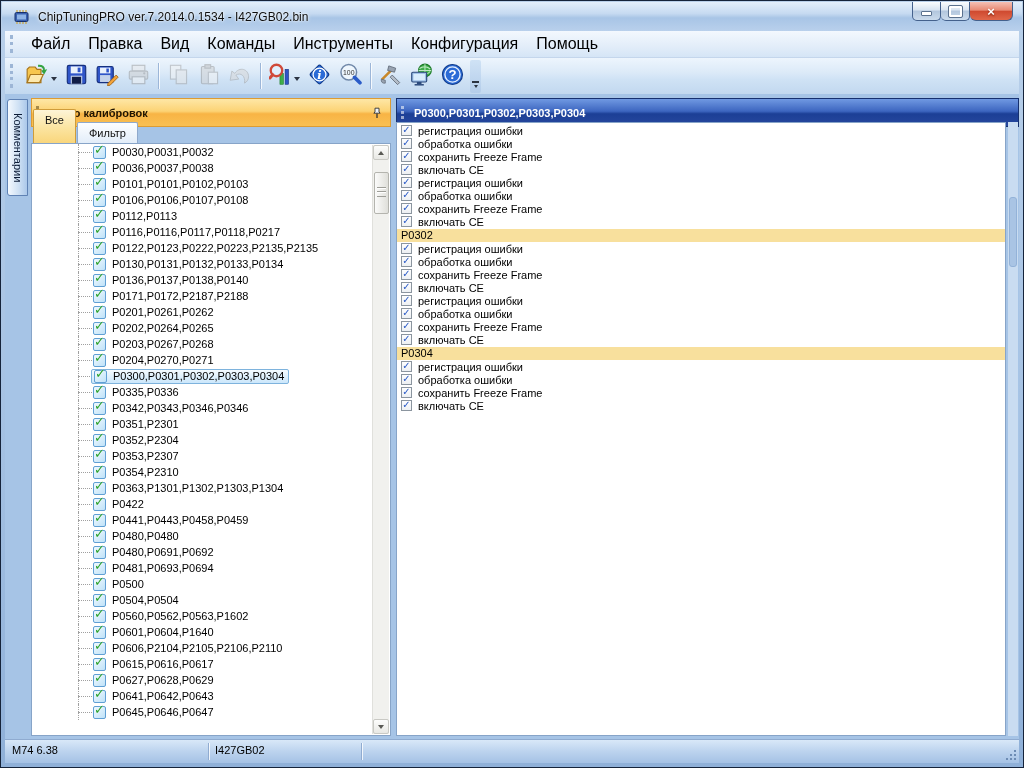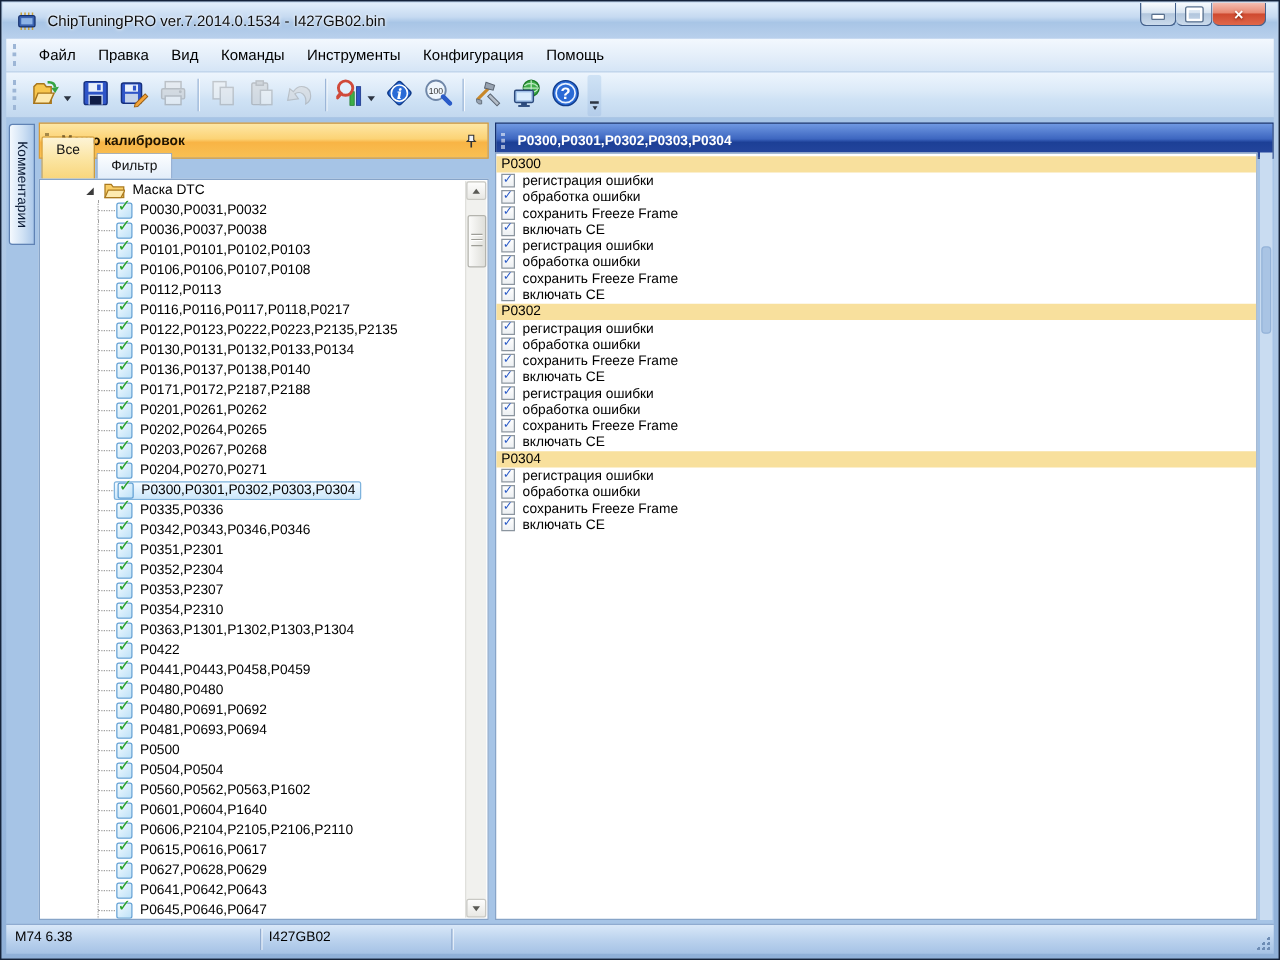--- a/index.html
+++ b/index.html
@@ -20,21 +20,21 @@
   .winbtn.close{width:43px;background:linear-gradient(180deg,#f5c0b4 0%,#e88a74 45%,#cf4a30 52%,#e0674a 100%);border-radius:0 0 6px 6px;}
   .glyph-min{width:9px;height:3px;background:#fff;border:1px solid #5a718e;border-radius:1px;margin-top:4px;}
   .glyph-max{width:9px;height:7px;border:2px solid #fff;outline:1px solid #5a718e;border-radius:1px;}
   .glyph-close{color:#fff;font-weight:bold;font-size:13px;line-height:13px;text-shadow:0 1px 2px #7c1d08;}
 
   
   #menubar{position:absolute;top:30px;left:4px;right:4px;height:26px;
     background:linear-gradient(180deg,#f3f8fe 0%,#e2edf9 60%,#d5e5f6 100%);
     display:flex;align-items:center;border-bottom:1px solid #c4d6ec;}
   .vgrip{width:3px;height:18px;border-left:3px dotted #9db6d6;margin:0 6px 0 5px;}
-  .menu-item{padding:2px 9px;font-size:12px;color:#000;border-radius:2px;}
+  .menu-item{padding:2px 9px;font-size:16px;color:#000;border-radius:2px;}
 
   
   #toolbar{position:absolute;top:57px;left:4px;right:4px;height:36px;
     background:linear-gradient(180deg,#edf5fd 0%,#dcea f8 40%,#cfe2f5 60%,#c2d8ef 100%);
     background:linear-gradient(180deg,#edf5fd 0%,#dceaf8 40%,#cfe2f5 60%,#c2d8ef 100%);
     display:flex;align-items:center;border-bottom:1px solid #a7c0de;}
   #toolbar .vgrip{height:24px;}
   .tbtn{width:31px;height:30px;display:flex;align-items:center;justify-content:center;background:transparent;border:none;padding:0;}
   .tbtn svg{width:23px;height:23px;}
   .tbtn.disabled svg{filter:grayscale(1);opacity:.5;}
@@ -295,36 +295,20 @@
               <path d="M4 1.2h4v3.8l1.2 1.2H2.8L4 5z" fill="#eef3f9" stroke="#333" stroke-width="0.9"></path>
               <path d="M6 6.4v4.6" stroke="#333" stroke-width="1.3"></path>
             </svg>
         </span>
       </div>
       <div id="tabs">
         <span class="tab active">Все</span>
         <span class="tab">Фильтр</span>
       </div>
       <div id="tree">
-        <div class="trow">
-          <span class="inner root-inner">
-            <span class="expander">
-              <svg viewBox="0 0 8 8">
-                  <path d="M7 1v6H1z" fill="#3c3c3c"></path>
-                </svg>
-            </span>
-            <span class="folder">
-              <svg viewBox="0 0 17 14">
-                  <path d="M1 13V2.5h5L7.5 4.5H16V13z" fill="#f9ce68" stroke="#ab7a1e"></path>
-                  <path d="M1 13l2.6-6H17l-3.2 6z" fill="#fdeab0" stroke="#ab7a1e"></path>
-                </svg>
-            </span>
-            <span class="lbl">Маска DTC</span>
-          </span>
-        </div>
         <div id="tree-items">
             <div class="trow child">
               <span class="inner">
                 <span class="doc-icon">
                   <i>✓</i>
                 </span>
                 <span class="lbl">P0030,P0031,P0032</span>
               </span>
             </div>
             <div class="trow child">
@@ -621,21 +605,20 @@
     </div>
 
     <div style="position:absolute;left:386px;top:0;bottom:0;width:5px;"></div>
 
     <div id="right-panel">
       <div class="panel-h blue">
         <span class="hgrip"></span>
         <span>P0300,P0301,P0302,P0303,P0304</span>
       </div>
       <div id="rcontent">
-          <div class="sec-h">P0300</div>
           <div class="opt">
             <span class="cb">
               <i>✓</i>
             </span>
             <span>регистрация ошибки</span>
           </div>
           <div class="opt">
             <span class="cb">
               <i>✓</i>
             </span>

